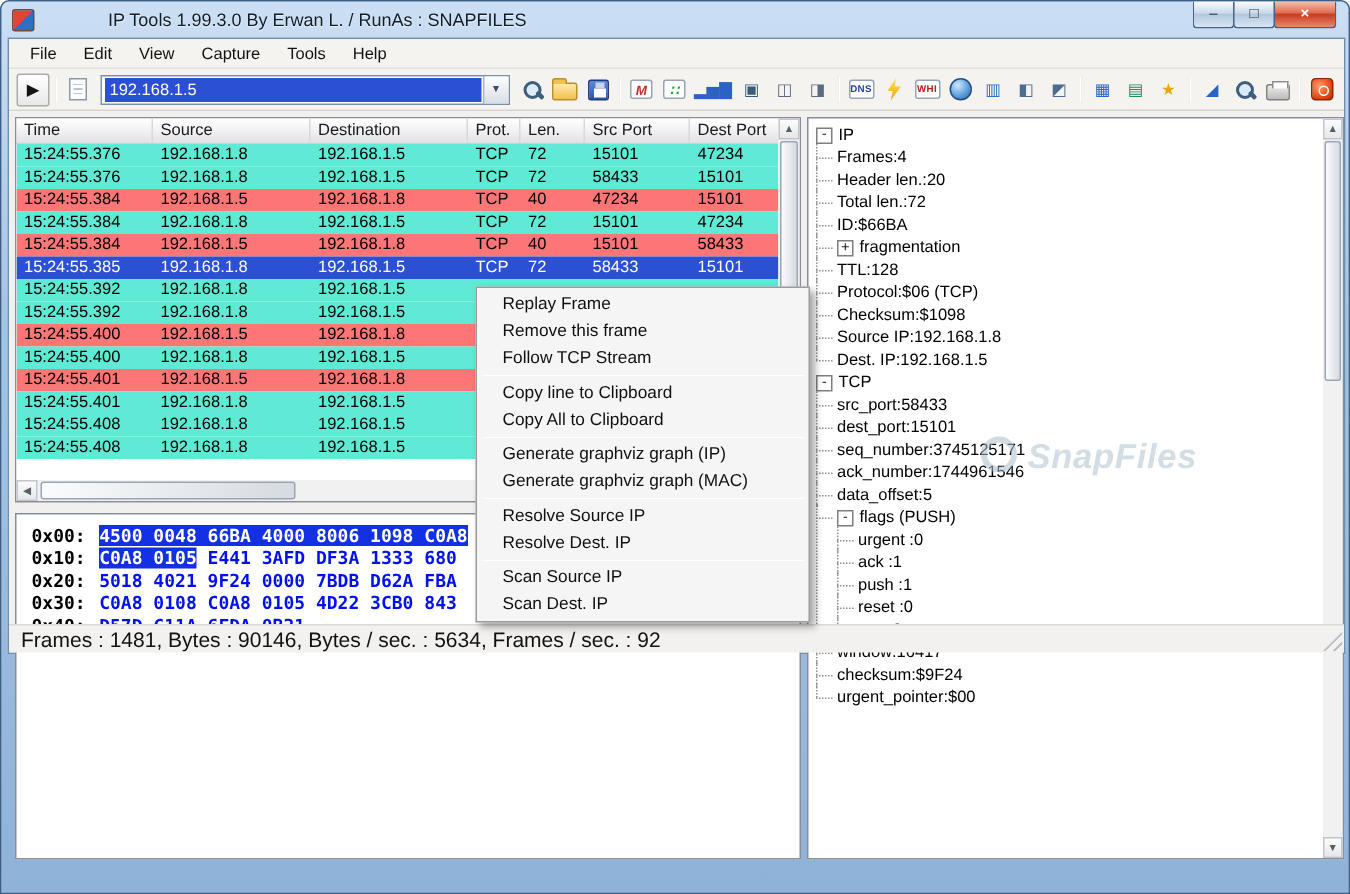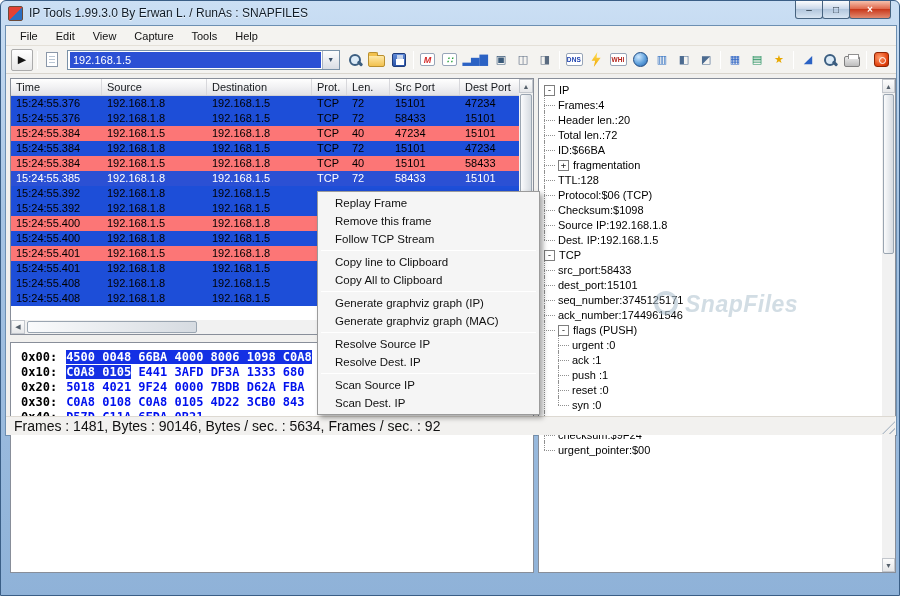--- a/index.html
+++ b/index.html
@@ -4,21 +4,21 @@
 <style>
   * { box-sizing: border-box; }
   html,body { margin:0; padding:0; width:900px; height:596px; overflow:hidden;
               font-family:"Liberation Sans", sans-serif; background:#fff; }
 
   
   .win { position:relative; width:900px; height:596px;
          background:linear-gradient(180deg,#CBDFF4,#A6C4E4 35%,#8FB2D8);
          border:1px solid #3A5E86; border-radius:6px 6px 0 0; }
   .titlebar { position:absolute; left:0; top:0; right:0; height:24px;
-              display:flex; align-items:center; font-size:12px; color:#101C28; }
+              display:flex; align-items:center; font-size:12px; color:#101C28;gap:43px; }
   .app-icon { width:15px; height:15px; margin:0 6px 0 7px; border-radius:2px;
               border:1px solid #6B4A3A;
               background:linear-gradient(135deg,#E34234 0 50%,#2D6FC1 50% 100%); }
   .title { text-shadow:0 1px 1px rgba(255,255,255,.8); white-space:nowrap; }
   .winbtns { position:absolute; top:0; right:8px; display:flex; }
   .wbtn { width:28px; height:18px; margin-left:-1px; display:flex; align-items:center;
           justify-content:center; font-size:10px; color:#22313F;
           border:1px solid #47637F; border-top:none; border-radius:0 0 3px 3px;
           background:linear-gradient(#FBFCFD,#CBD9EA 45%,#B3C7DD 50%,#D8E5F2); }
   .wbtn.close { width:42px; color:#fff; font-weight:bold;
@@ -89,21 +89,21 @@
 
   
   .table-box { position:absolute; left:4px; top:52px; width:524px; height:257px;
            background:#fff; border:1px solid #888E99; }
   .thead { position:absolute; left:0; top:0; right:14px; height:17px; display:flex;
            background:linear-gradient(#FFFFFF,#F0F0F2 55%,#E2E2E6); border-bottom:1px solid #D0D0D4; }
   .hcell { font-size:11px; line-height:16px; padding-left:5px; color:#16191D;
            border-right:1px solid #D8D8DC; overflow:hidden; white-space:nowrap; }
   .tbody { position:absolute; left:0; top:17px; right:14px; bottom:14px; overflow:hidden; background:#fff; }
   .trow  { display:flex; height:15px; line-height:15px; font-size:11px; color:#000; }
-  .trow.green    { background:#1d4ed8; }
+  .trow.green    { background:#5eead4; }
   .trow.red      { background:#FC7676; }
   .trow.selected { background:#2B50D4; color:#fff; }
   .tc { padding-left:5px; white-space:nowrap; overflow:hidden; }
   .c0{width:91px}.c1{width:105px}.c2{width:105px}.c3{width:35px}.c4{width:43px}.c5{width:70px}
   .c6{flex:1 1 auto; border-right:none;}
 
   
   .vscroll { position:absolute; display:flex; flex-direction:column; background:#F1F1F1; }
   .tvs { right:0; top:0; bottom:14px; width:14px; }
   .rvs { right:0; top:0; bottom:0; width:13px; }
@@ -510,20 +510,23 @@
                 <li>
                   <div class="tnrow"><span>dest_port:15101</span></div>
                 </li>
                 <li>
                   <div class="tnrow"><span>seq_number:3745125171</span></div>
                 </li>
                 <li>
                   <div class="tnrow"><span>ack_number:1744961546</span></div>
                 </li>
                 <li>
+                  <div class="tnrow"><span>data_offset:5</span></div>
+                </li>
+                <li>
                   <div class="tnrow"><span class="ebox">-</span><span>flags (PUSH)</span></div>
                   <ul class="tree-sub">
                     <li>
                       <div class="tnrow"><span>urgent :0</span></div>
                     </li>
                     <li>
                       <div class="tnrow"><span>ack :1</span></div>
                     </li>
                     <li>
                       <div class="tnrow"><span>push :1</span></div>

